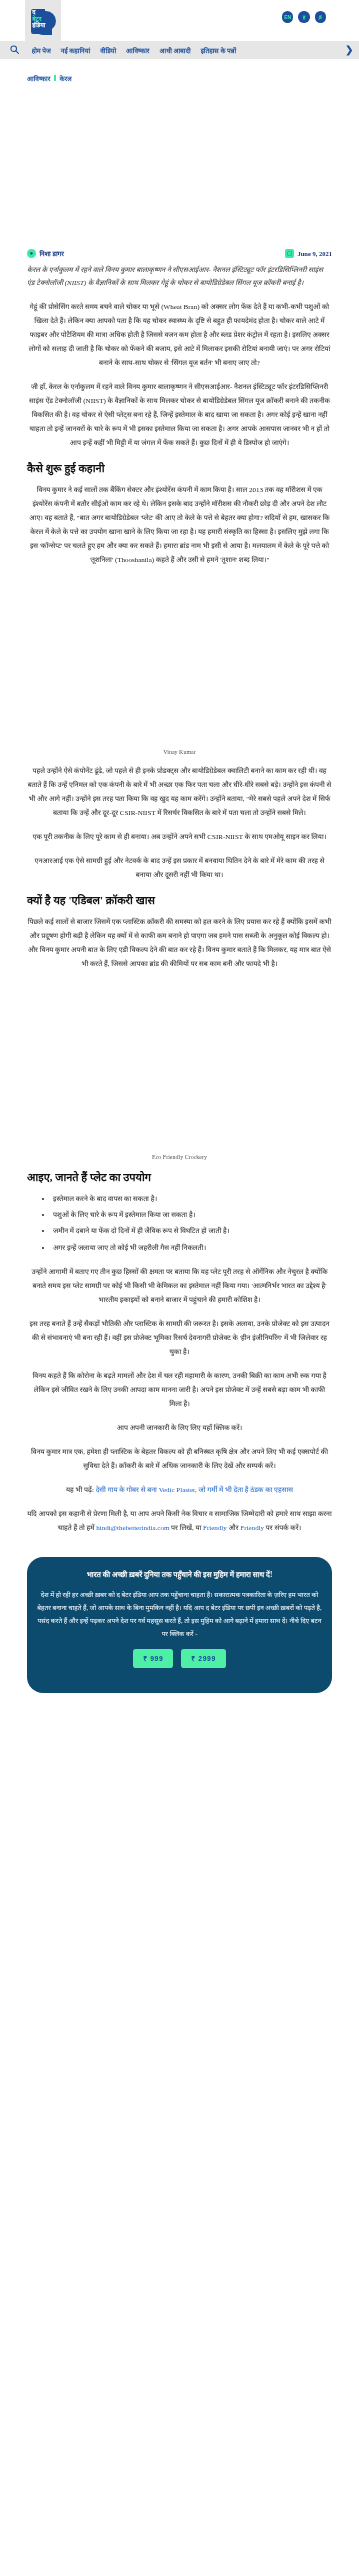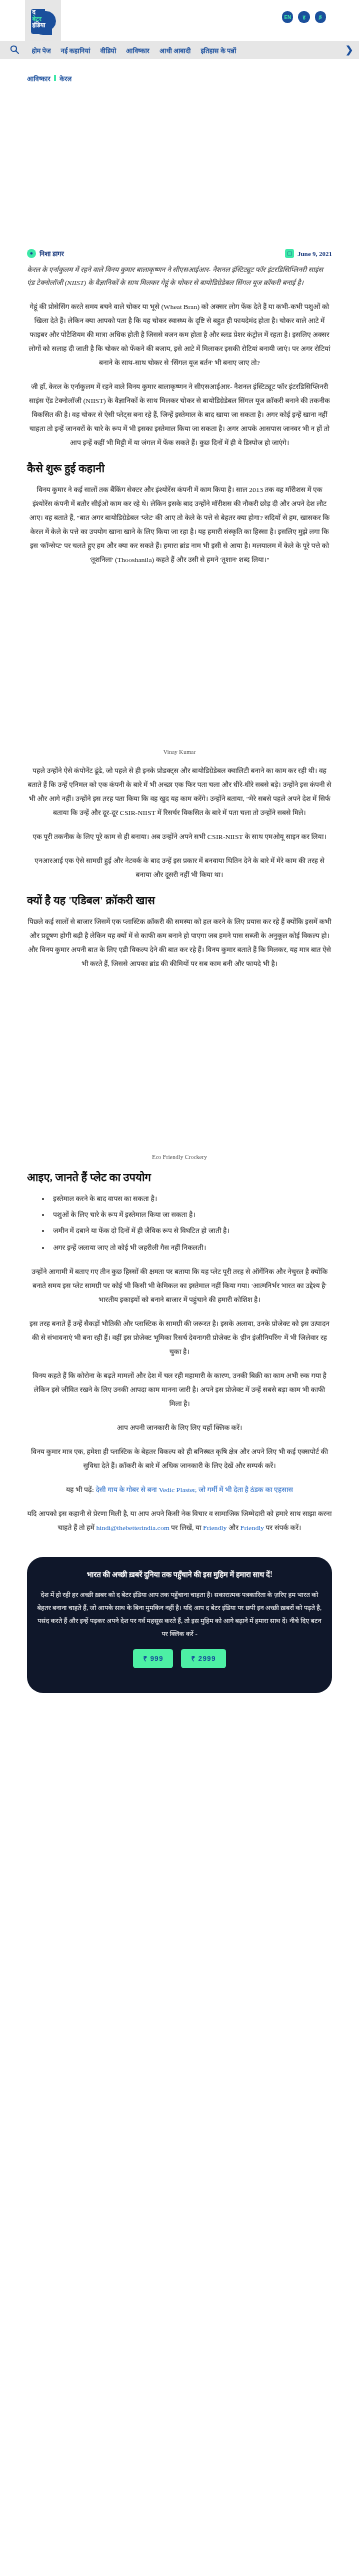--- a/index.html
+++ b/index.html
@@ -246,21 +246,21 @@
     font-size: 7px;
     line-height: 2.0;
     color: #222222;
     margin-bottom: 2.3px;
     list-style: disc;
   }
 
   
   .donate {
     margin: 22.5px 27px 17px 27px;
-    background: #0f172a;
+    background: #0c4a6e;
     border-radius: 16px;
     padding: 12.4px 10px 25px 10px;
     color: #ffffff;
   }
   .donate h3 {
     text-align: center;
     font-size: 7.3px;
     font-weight: bold;
     margin-bottom: 8px;
     line-height: 1.5;

